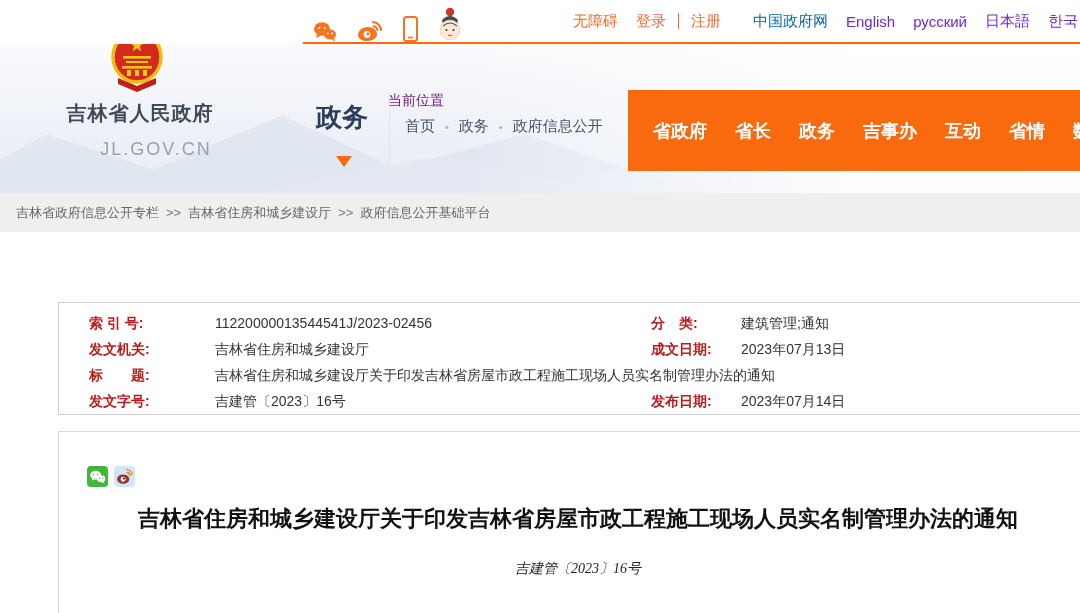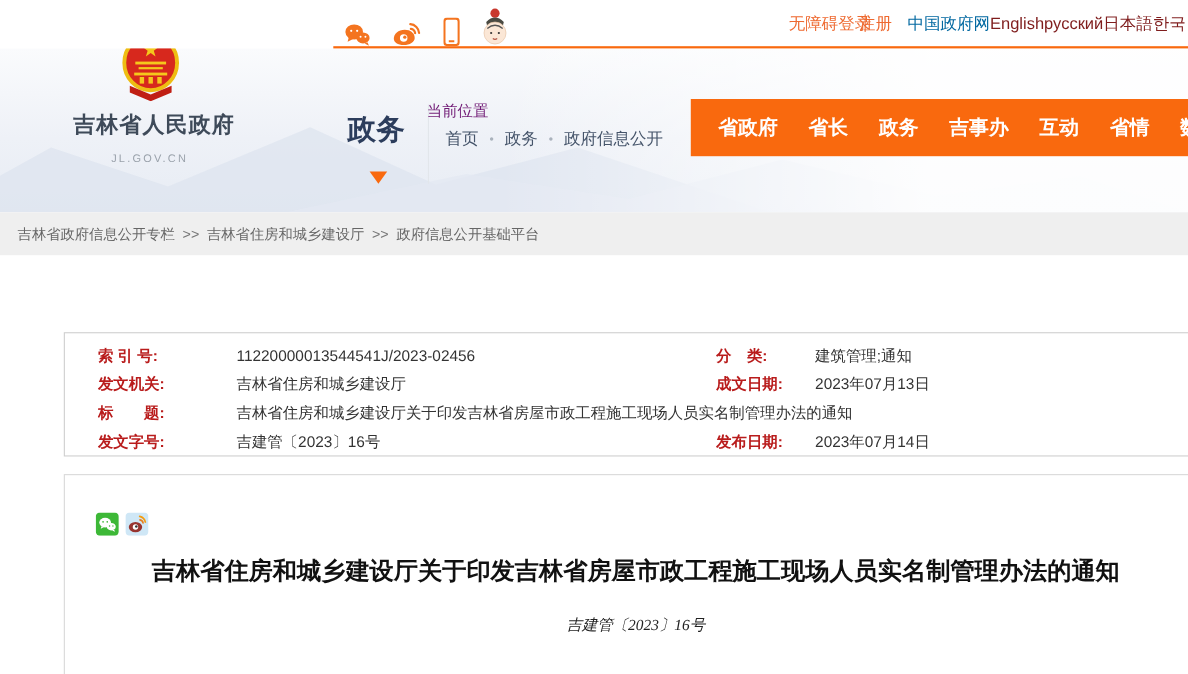--- a/index.html
+++ b/index.html
@@ -4,57 +4,57 @@
 <style>
   * { margin:0; padding:0; box-sizing:border-box; }
   body { background:#fff; }
   .page { position:relative; width:1080px; height:613px; overflow:hidden; background:#fff;
           font-family:"Liberation Sans","DejaVu Sans",sans-serif; color:#333; }
 
   
   .topbar { position:absolute; left:0; top:0; width:1080px; height:44px; background:#fff; z-index:5; }
   .topbar-icons { position:absolute; left:313px; top:6px; display:flex; align-items:flex-end; gap:20px; }
   .topbar-icons .tb-icon { display:inline-flex; cursor:pointer; }
-  .topbar-links { position:absolute; right:0; top:0; height:42px; display:flex; align-items:center; padding-right:2px; }
+  .topbar-links { position:absolute; right:0; top:0; height:42px; display:flex; align-items:center; gap:18px; padding-right:2px; }
   .tb-link { font-size:15px; cursor:pointer; white-space:nowrap; }
   .tb-orange { color:#ee6a31; }
   .tb-red { color:#0369a1; }
-  .tb-dark { color:#7f1d1d;text-align:center; }
+  .tb-dark { color:#6d28d9;text-align:center; }
   .tb-divider { width:1px; height:16px; background:#ee6a31; margin:0 -6px; }
   .tb-gap { margin-left:14px; }
   .topbar-underline { position:absolute; left:303px; top:42px; width:777px; height:2px; background:#f9690e; }
 
   
   .header-bg { position:absolute; left:0; top:44px; width:1080px; height:149px;
     background:linear-gradient(180deg,#fafbfd 0%,#eef1f7 55%,#e7ecf4 100%); }
   .mountain1 { position:absolute; left:-60px; bottom:0; width:760px; height:84px; background:#dde4ef; opacity:.75;
     clip-path:polygon(0 100%, 14% 30%, 28% 72%, 45% 8%, 60% 70%, 77% 30%, 100% 100%); }
   .mountain2 { position:absolute; left:260px; bottom:0; width:820px; height:60px; background:#e4e9f2; opacity:.8;
     clip-path:polygon(0 100%, 20% 42%, 38% 80%, 55% 20%, 72% 75%, 88% 45%, 100% 100%); }
   .header-fade { position:absolute; left:0; top:0; width:100%; height:100%;
     background:linear-gradient(90deg, rgba(255,255,255,0) 42%, rgba(255,255,255,.9) 78%); }
 
   .emblem { position:absolute; left:108px; top:30px; width:58px; height:62px; }
   .site-name { position:absolute; left:40px; top:100px; width:200px; text-align:center;
     font-size:20px; font-weight:bold; color:#3e4a59; letter-spacing:1px; }
-  .site-domain { position:absolute; left:36px; top:139px; width:200px; text-align:center;
-    font-size:10px; color:#9aa2ab; letter-spacing:2px; }
+  .site-domain { position:absolute; left:56px; top:139px; width:200px; text-align:center;
+    font-size:18px; color:#9aa2ab; letter-spacing:2px; }
 
   .section-title { position:absolute; left:316px; top:100px; font-size:26px; font-weight:bold; color:#2c3d5c; }
   .zw-triangle { position:absolute; left:336px; top:156px; width:0; height:0;
     border-left:8px solid transparent; border-right:8px solid transparent; border-top:11px solid #f9690e; }
   .v-divider { position:absolute; left:389px; top:95px; width:1px; height:72px; background:#e2e6eb; }
 
   .loc-label { position:absolute; left:388px; top:92px; font-size:14px; color:#701a75; }
   .loc-row { position:absolute; left:405px; top:117px; display:flex; align-items:center; gap:10px;
     font-size:15px; color:#45546a; }
   .loc-link { cursor:pointer; }
   .loc-dot { color:#aab2bc; font-size:11px; }
 
-  .main-nav { position:absolute; left:628px; top:90px; width:452px; height:52px; background:#f9690e;
+  .main-nav { position:absolute; left:628px; top:90px; width:452px; height:81px; background:#f9690e;
     display:flex; align-items:center; gap:28px; padding-left:25px; overflow:hidden; }
   .nav-item { color:#fff; font-size:18px; font-weight:bold; white-space:nowrap; cursor:pointer; flex:0 0 auto; }
 
   
   .strip { position:absolute; left:0; top:193px; width:1080px; height:39px; background:#efefef;
     display:flex; align-items:center; padding-left:16px; font-size:13px; color:#666; gap:7px; }
   .crumb { cursor:pointer; }
   .crumb-sep { color:#777; }
 
   

